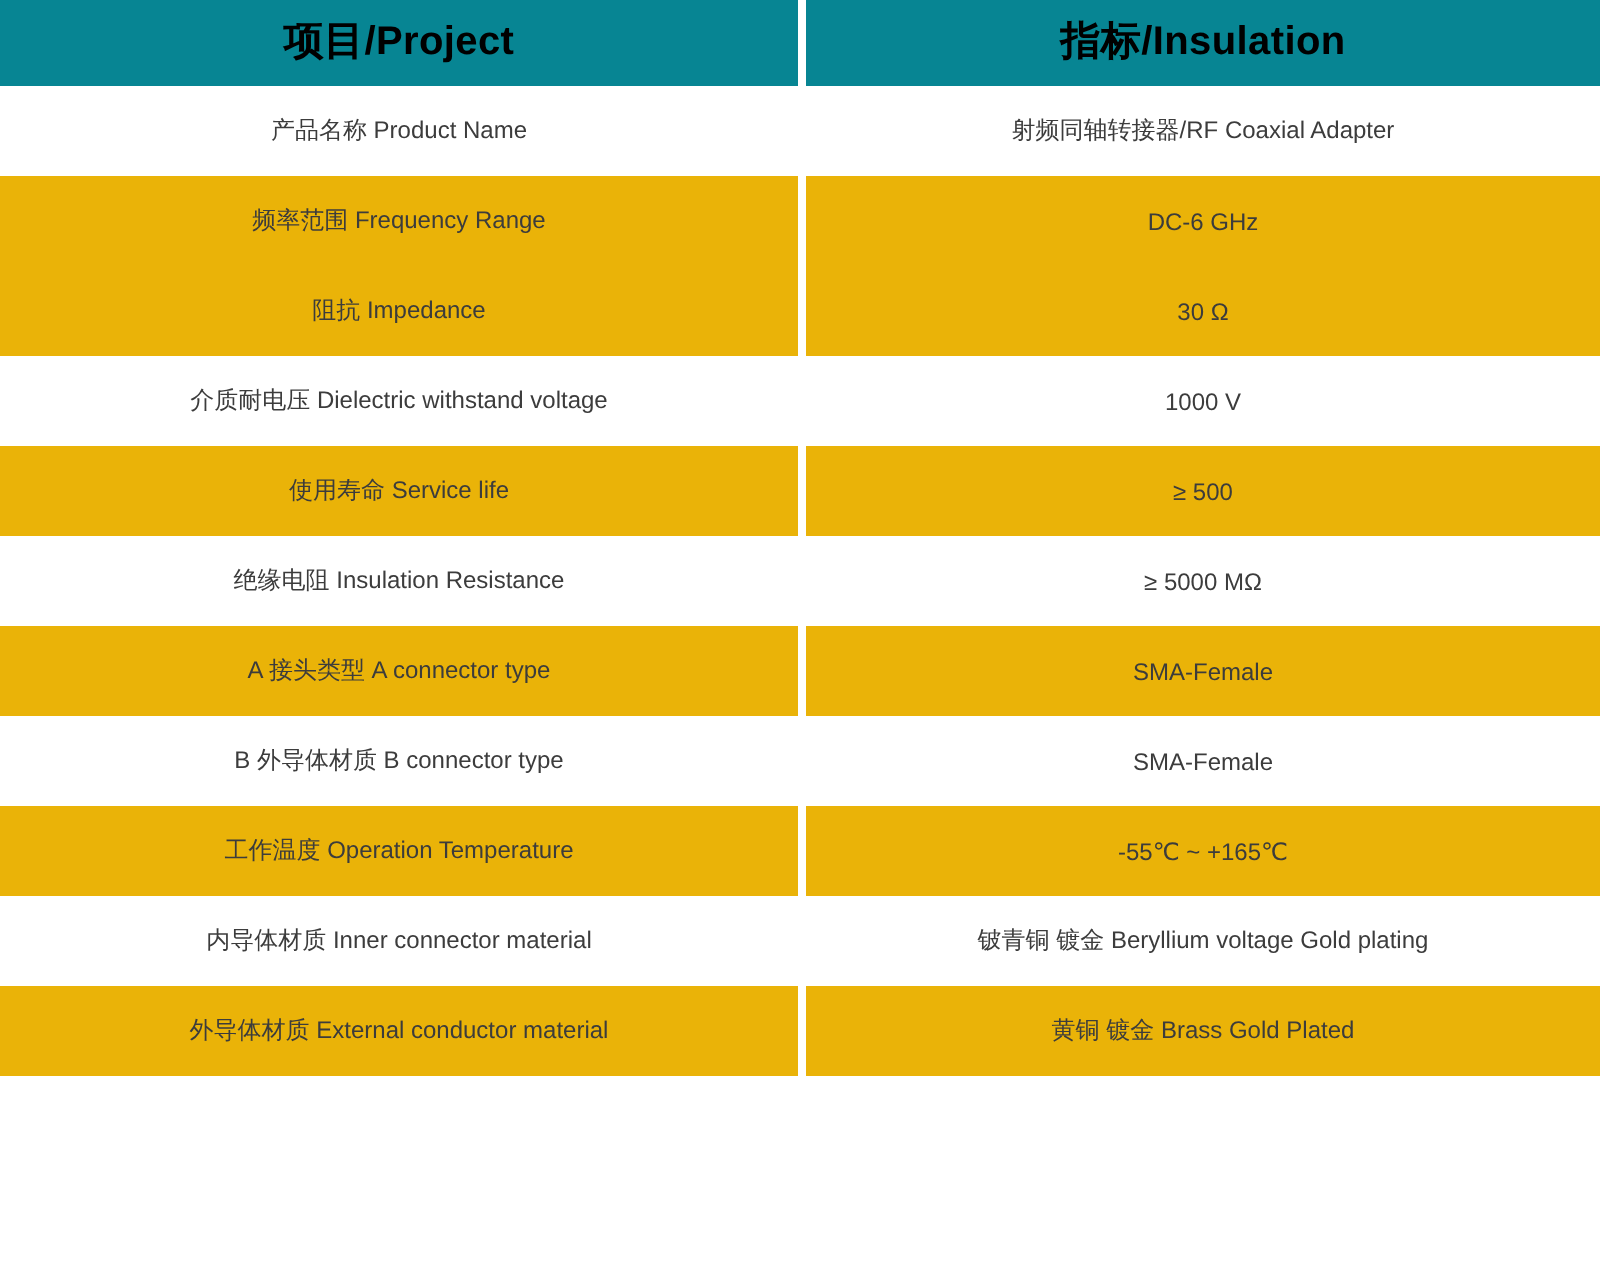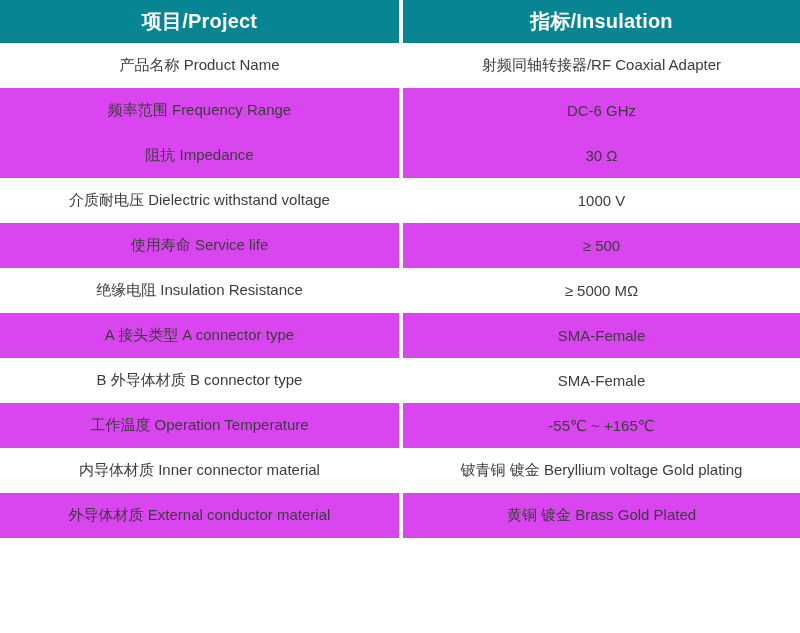--- a/index.html
+++ b/index.html
@@ -20,21 +20,21 @@
     table-layout: fixed;
   }
 
   .spec-table col.col-project { width: 399px; }
   .spec-table col.col-gap     { width: 4px; }
   .spec-table col.col-ind     { width: 397px; }
 
   
   thead th {
     background: #078593;
-    color: #ffffff;
+    color: #000000;
     font-size: 20px;
     font-weight: bold;
     height: 43px;
     line-height: 43px;
     padding: 0;
     text-align: center;
     vertical-align: middle;
     letter-spacing: 0.2px;
     white-space: nowrap;
   }
@@ -42,28 +42,28 @@
     background: #ffffff;
     padding: 0;
     font-size: 0;
     line-height: 0;
   }
 
   
   tbody td {
     height: 45px;
     padding: 0 10px;
-    font-size: 15px;
+    font-size: 12px;
     color: #3c3c3c;
     text-align: center;
     vertical-align: middle;
     white-space: nowrap;
     overflow: hidden;
   }
-  tbody tr.row-shaded td { background: #d946ef; }
+  tbody tr.row-shaded td { background: #eab308; }
   tbody tr.row-plain  td { background: #ffffff; }
 
   tbody td.gap-cell {
     background: #ffffff !important;
     padding: 0;
     font-size: 0;
     line-height: 0;
   }
 </style>
 </head>

